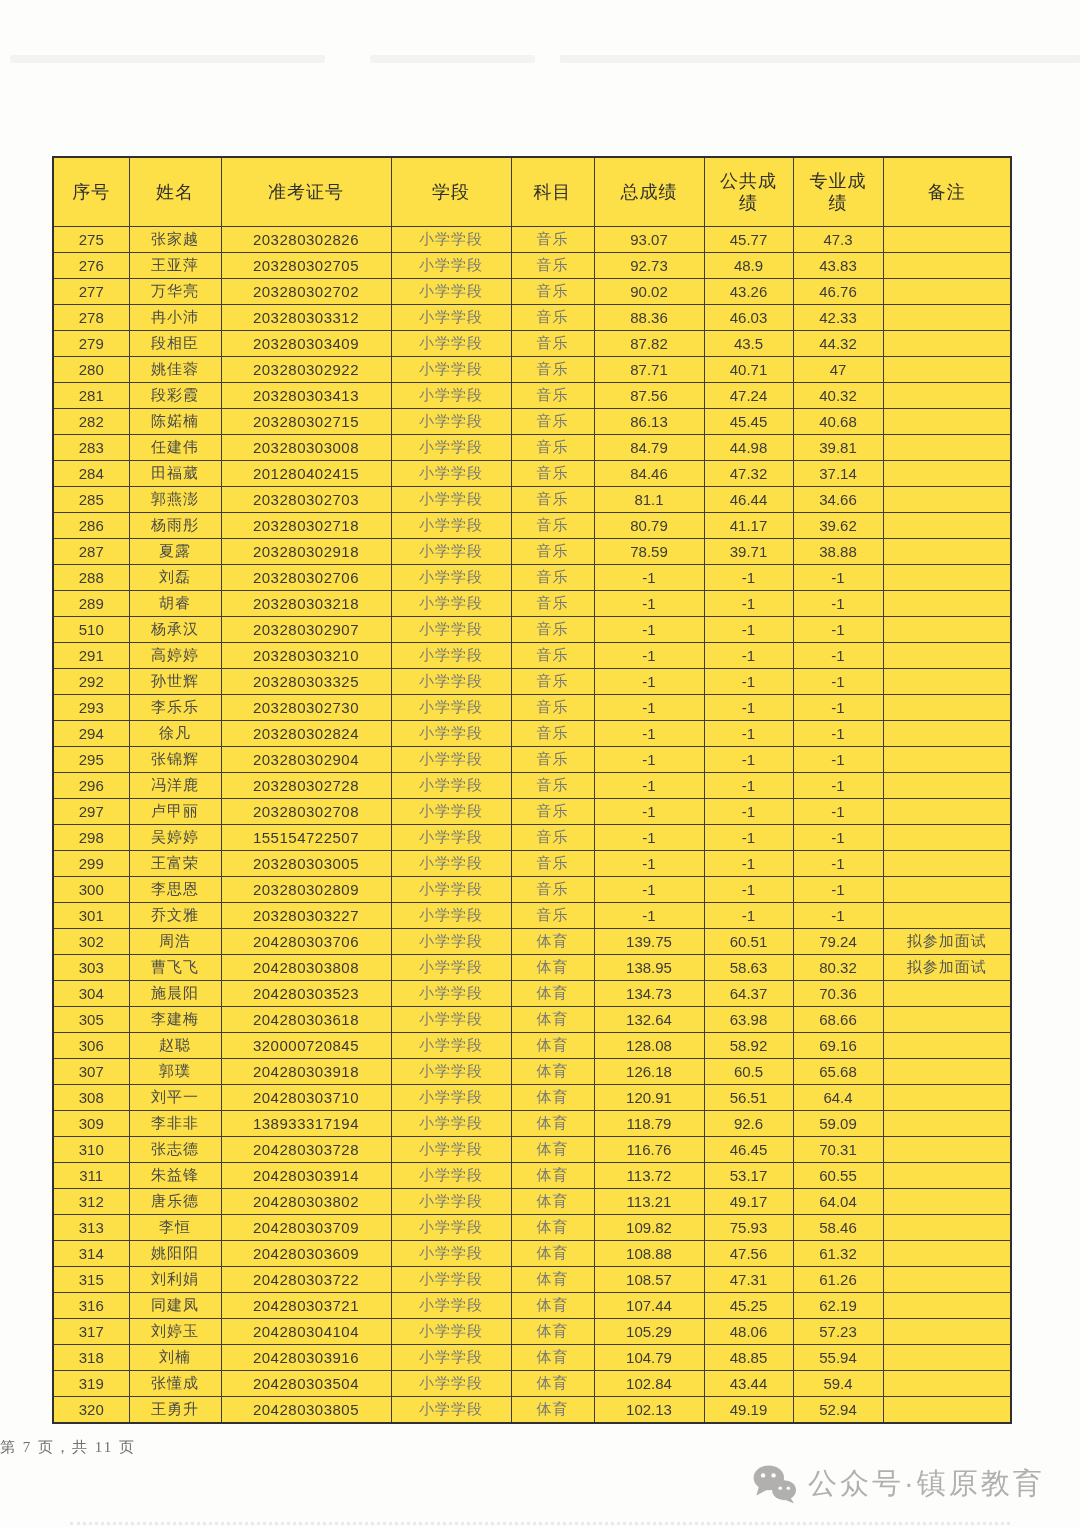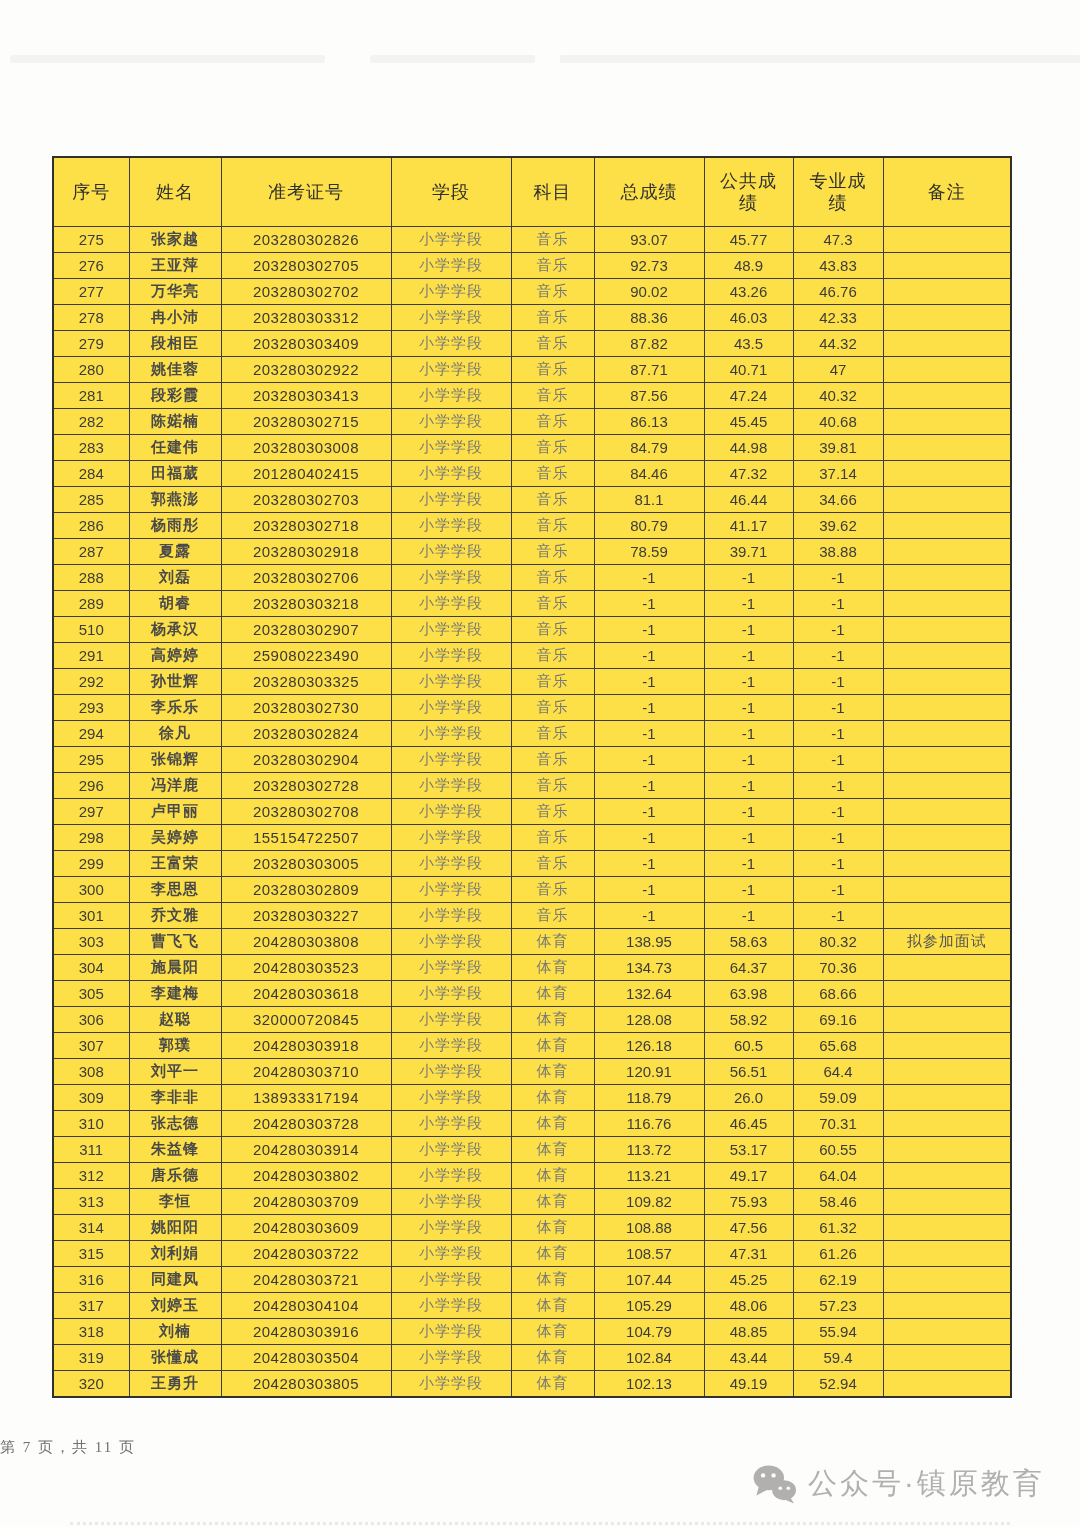--- a/index.html
+++ b/index.html
@@ -37,21 +37,21 @@
   table.results{border:2px solid #303030;}
   table.results thead th{
     height:68px;font-size:18px;font-weight:normal;color:#2f2f2f;
     white-space:normal;line-height:1.25;padding:0 10px;
     letter-spacing:1px;
   }
   table.results tbody td{height:24px;font-size:15px;}
   table.results tbody tr{height:26px;}
 
   .c-serial{font-family:"Liberation Sans","DejaVu Sans",sans-serif;font-size:15px;color:#3c3c3c;}
-  .c-name{color:#4a4a4a;letter-spacing:1px;font-weight:bold;}
+  .c-name{color:#4a4a4a;letter-spacing:1px;}
   .c-exam_id{font-family:"Liberation Sans","DejaVu Sans",sans-serif;font-size:15.5px;color:#383838;letter-spacing:.5px;}
   .c-stage,.c-subject{color:#787878;letter-spacing:1px;}
   .c-total_score,.c-public_score,.c-major_score{
     font-family:"Liberation Sans","DejaVu Sans",sans-serif;font-size:15px;color:#3c3c3c;
   }
   .c-remark{font-size:14.5px;color:#555;letter-spacing:1px;}
 
   
   .page-footer{
     position:absolute;left:0;top:1438px;width:1080px;
@@ -284,21 +284,21 @@
           <td class="c-stage">小学学段</td>
           <td class="c-subject">音乐</td>
           <td class="c-total_score">-1</td>
           <td class="c-public_score">-1</td>
           <td class="c-major_score">-1</td>
           <td class="c-remark"></td>
         </tr>
         <tr>
           <td class="c-serial">291</td>
           <td class="c-name">高婷婷</td>
-          <td class="c-exam_id">259080223490</td>
+          <td class="c-exam_id">203280303210</td>
           <td class="c-stage">小学学段</td>
           <td class="c-subject">音乐</td>
           <td class="c-total_score">-1</td>
           <td class="c-public_score">-1</td>
           <td class="c-major_score">-1</td>
           <td class="c-remark"></td>
         </tr>
         <tr>
           <td class="c-serial">292</td>
           <td class="c-name">孙世辉</td>
@@ -401,20 +401,31 @@
         <tr>
           <td class="c-serial">301</td>
           <td class="c-name">乔文雅</td>
           <td class="c-exam_id">203280303227</td>
           <td class="c-stage">小学学段</td>
           <td class="c-subject">音乐</td>
           <td class="c-total_score">-1</td>
           <td class="c-public_score">-1</td>
           <td class="c-major_score">-1</td>
           <td class="c-remark"></td>
+        </tr>
+        <tr>
+          <td class="c-serial">302</td>
+          <td class="c-name">周浩</td>
+          <td class="c-exam_id">204280303706</td>
+          <td class="c-stage">小学学段</td>
+          <td class="c-subject">体育</td>
+          <td class="c-total_score">139.75</td>
+          <td class="c-public_score">60.51</td>
+          <td class="c-major_score">79.24</td>
+          <td class="c-remark">拟参加面试</td>
         </tr>
         <tr>
           <td class="c-serial">303</td>
           <td class="c-name">曹飞飞</td>
           <td class="c-exam_id">204280303808</td>
           <td class="c-stage">小学学段</td>
           <td class="c-subject">体育</td>
           <td class="c-total_score">138.95</td>
           <td class="c-public_score">58.63</td>
           <td class="c-major_score">80.32</td>
@@ -475,21 +486,21 @@
           <td class="c-major_score">64.4</td>
           <td class="c-remark"></td>
         </tr>
         <tr>
           <td class="c-serial">309</td>
           <td class="c-name">李非非</td>
           <td class="c-exam_id">138933317194</td>
           <td class="c-stage">小学学段</td>
           <td class="c-subject">体育</td>
           <td class="c-total_score">118.79</td>
-          <td class="c-public_score">26.0</td>
+          <td class="c-public_score">92.6</td>
           <td class="c-major_score">59.09</td>
           <td class="c-remark"></td>
         </tr>
         <tr>
           <td class="c-serial">310</td>
           <td class="c-name">张志德</td>
           <td class="c-exam_id">204280303728</td>
           <td class="c-stage">小学学段</td>
           <td class="c-subject">体育</td>
           <td class="c-total_score">116.76</td>

